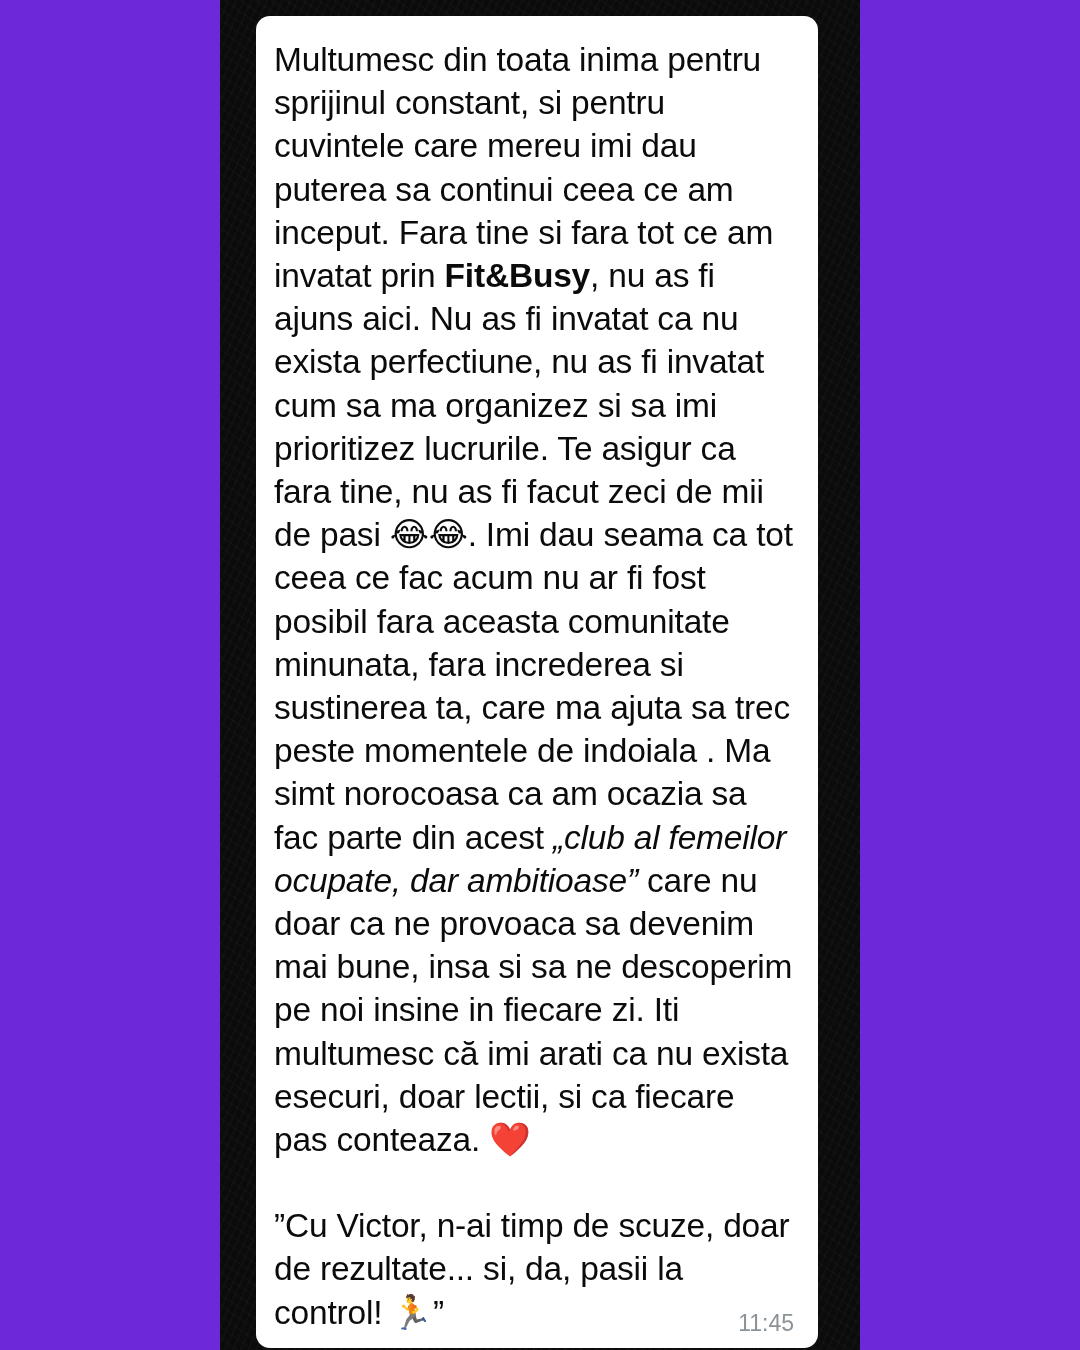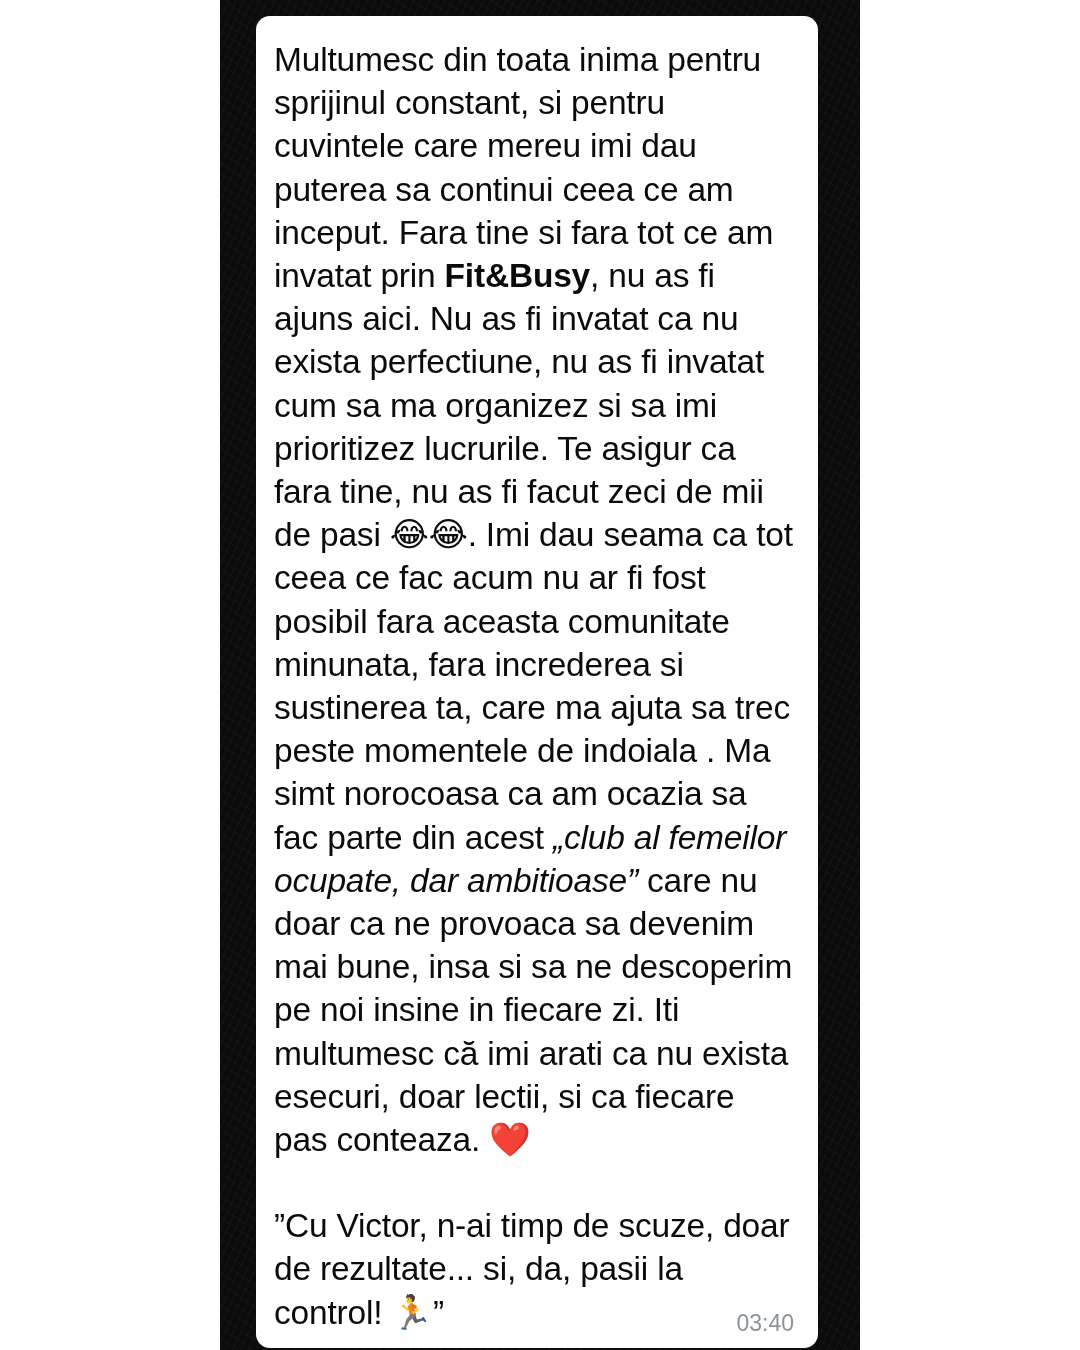--- a/index.html
+++ b/index.html
@@ -10,21 +10,21 @@
   body {
     width: 1080px;
     height: 1350px;
     overflow: hidden;
     font-family: "Liberation Sans", sans-serif;
   }
   .screen {
     position: relative;
     width: 1080px;
     height: 1350px;
-    background: #ffffff;
+    background: #6d28d9;
   }
   
   .chat-backdrop {
     position: absolute;
     left: 220px;
     top: 0;
     width: 640px;
     height: 1350px;
     background:
       repeating-linear-gradient(115deg, rgba(255,255,255,0.020) 0px, rgba(255,255,255,0.020) 2px, rgba(0,0,0,0) 2px, rgba(0,0,0,0) 7px),
@@ -68,16 +68,16 @@
 </head>
 <body>
 
 <div class="screen">
 
   <div class="chat-backdrop"></div>
 
   <div class="bubble">
     <div class="msg-text"><span>Multumesc din toata inima pentru sprijinul constant, si pentru cuvintele care mereu imi dau puterea sa continui ceea ce am inceput. Fara tine si fara tot ce am invatat prin </span><b>Fit&amp;Busy</b><span>, nu as fi ajuns aici. Nu as fi invatat ca nu exista perfectiune, nu as fi invatat cum sa ma organizez si sa imi prioritizez lucrurile. Te asigur ca fara tine, nu as fi facut zeci de mii de pasi </span><span class="emoji">😂😂</span><span>. Imi dau seama ca tot ceea ce fac acum nu ar fi fost posibil fara aceasta comunitate minunata, fara increderea si sustinerea ta, care ma ajuta sa trec peste momentele de indoiala . Ma simt norocoasa ca am ocazia sa fac parte din acest </span><i>„club al femeilor ocupate, dar ambitioase”</i><span> care nu doar ca ne provoaca sa devenim mai bune, insa si sa ne descoperim pe noi insine in fiecare zi. Iti multumesc că imi arati ca nu exista esecuri, doar lectii, si ca fiecare pas conteaza. </span><span class="emoji">❤️</span><span class="para-gap"></span><span>”Cu Victor, n-ai timp de scuze, doar de rezultate... si, da, pasii la control! </span><span class="emoji">🏃</span><span>”</span></div>
 
-    <div class="meta">03:40</div>
+    <div class="meta">11:45</div>
   </div>
 
 </div>
 
 </body></html>

